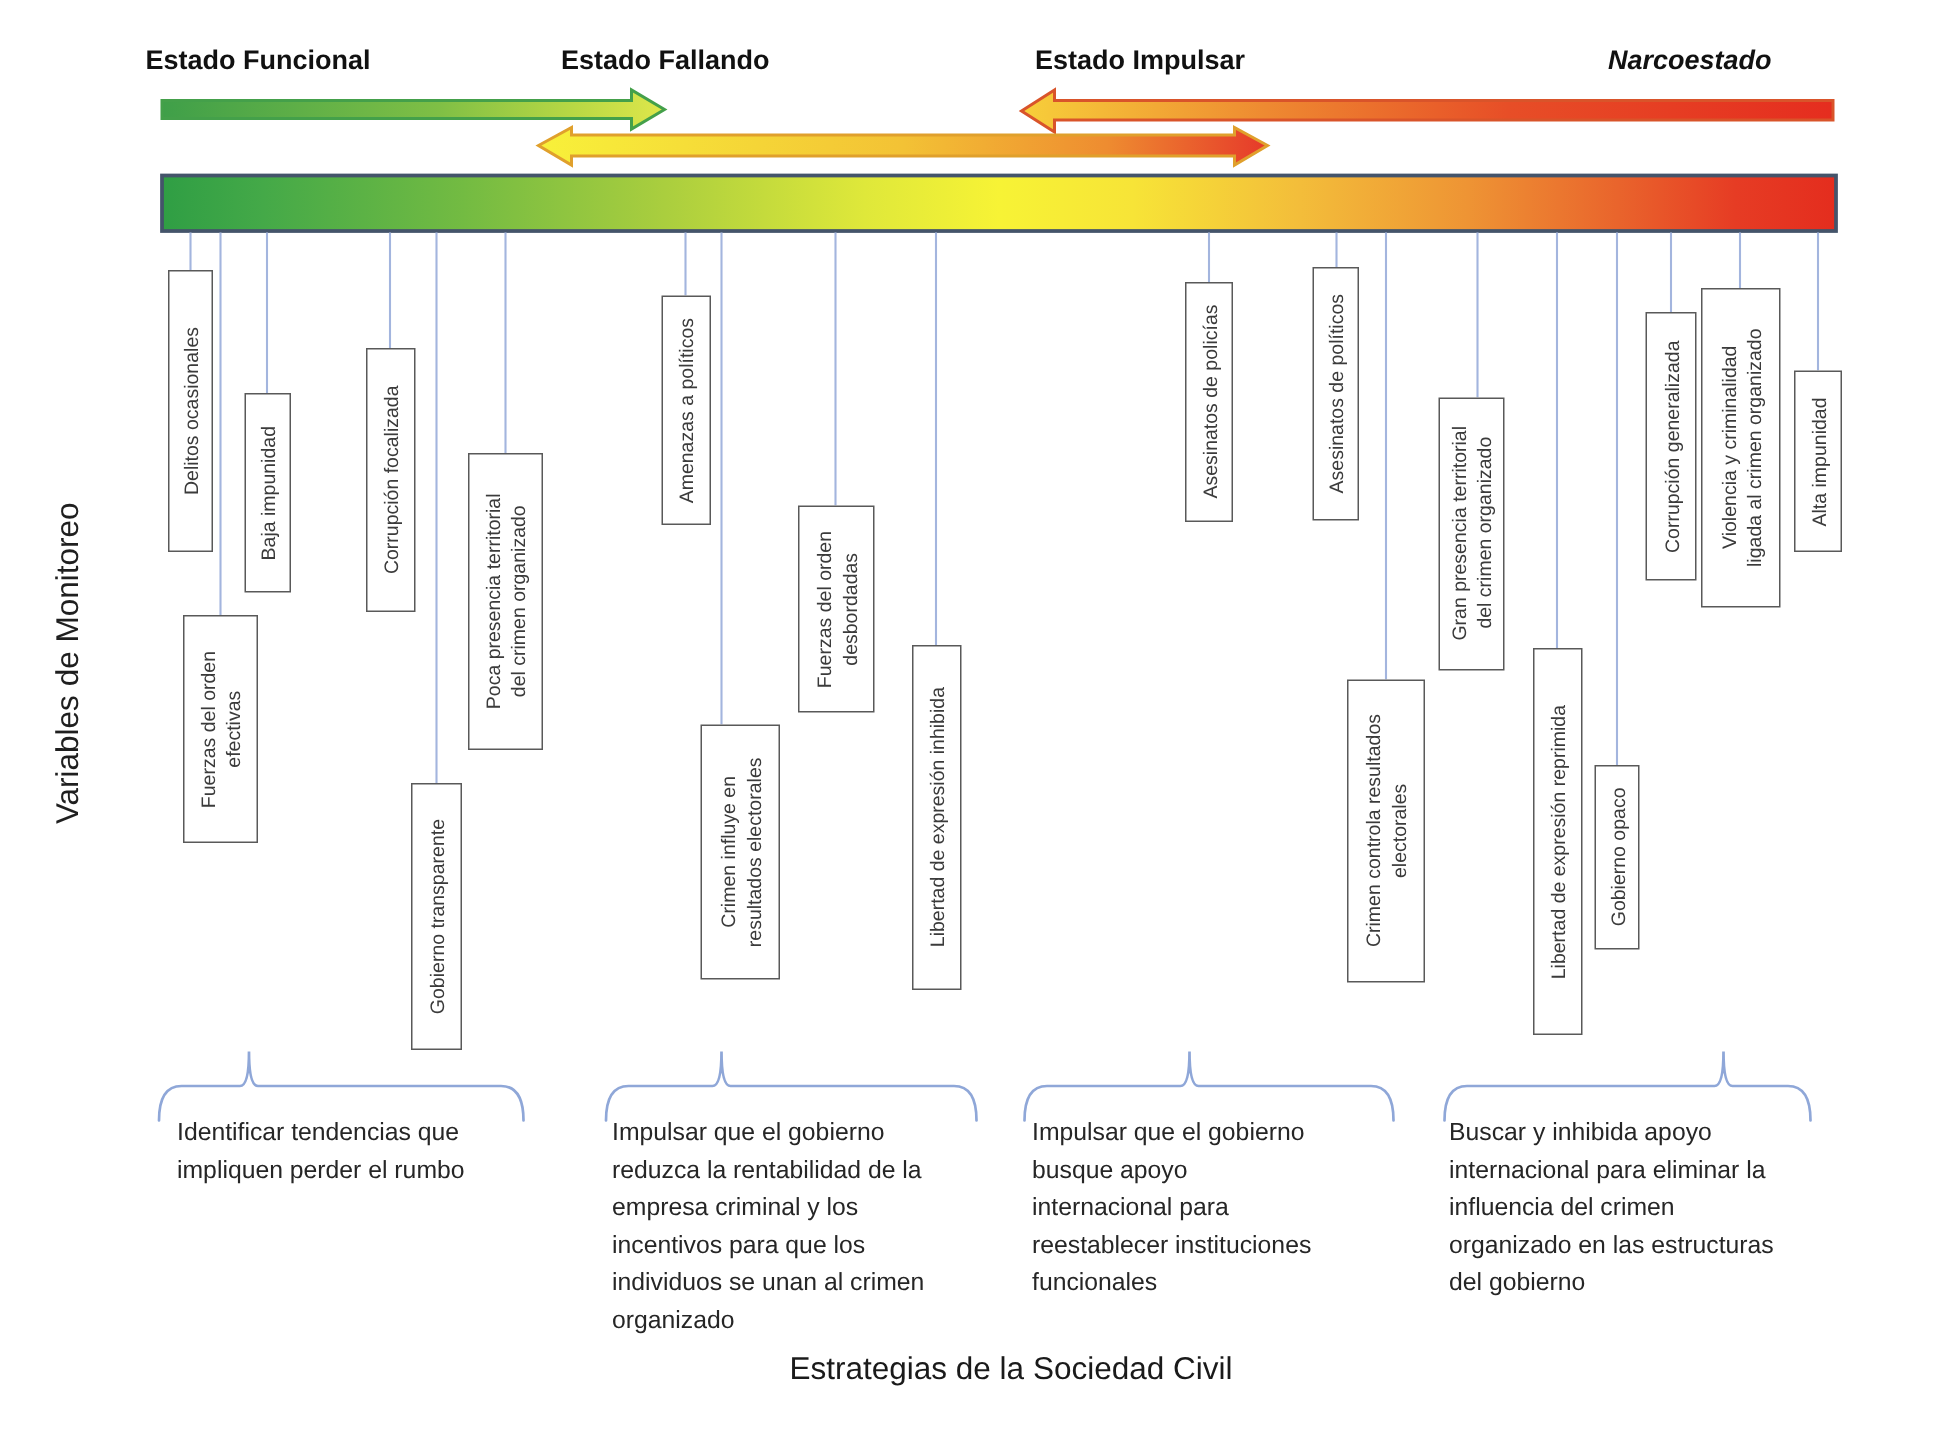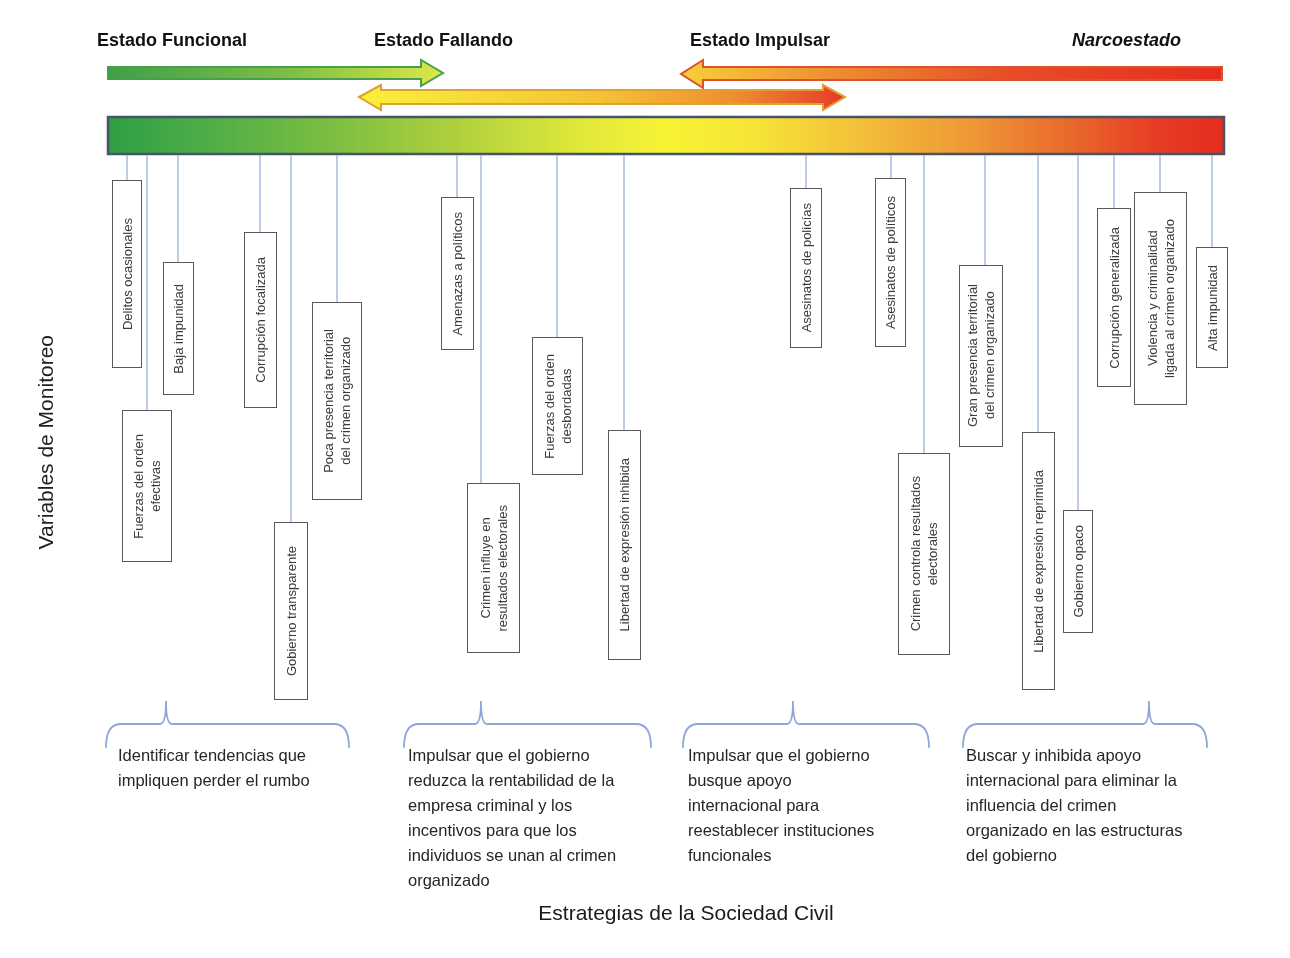--- a/index.html
+++ b/index.html
@@ -180,15 +180,15 @@
 busque apoyo
 internacional para
 reestablecer instituciones
 funcionales</div>
   <div class="strategy" style="left:966px;top:743px;width:258px;">Buscar y inhibida apoyo
 internacional para eliminar la
 influencia del crimen
 organizado en las estructuras
 del gobierno</div>
 
-  <div class="btitle" style="left:436px;top:901px;width:500px;">Estrategias de la Sociedad Civil</div>
+  <div class="btitle" style="left:424px;top:901px;width:500px;">Estrategias de la Sociedad Civil</div>
 
 </div>
 
 </body></html>

